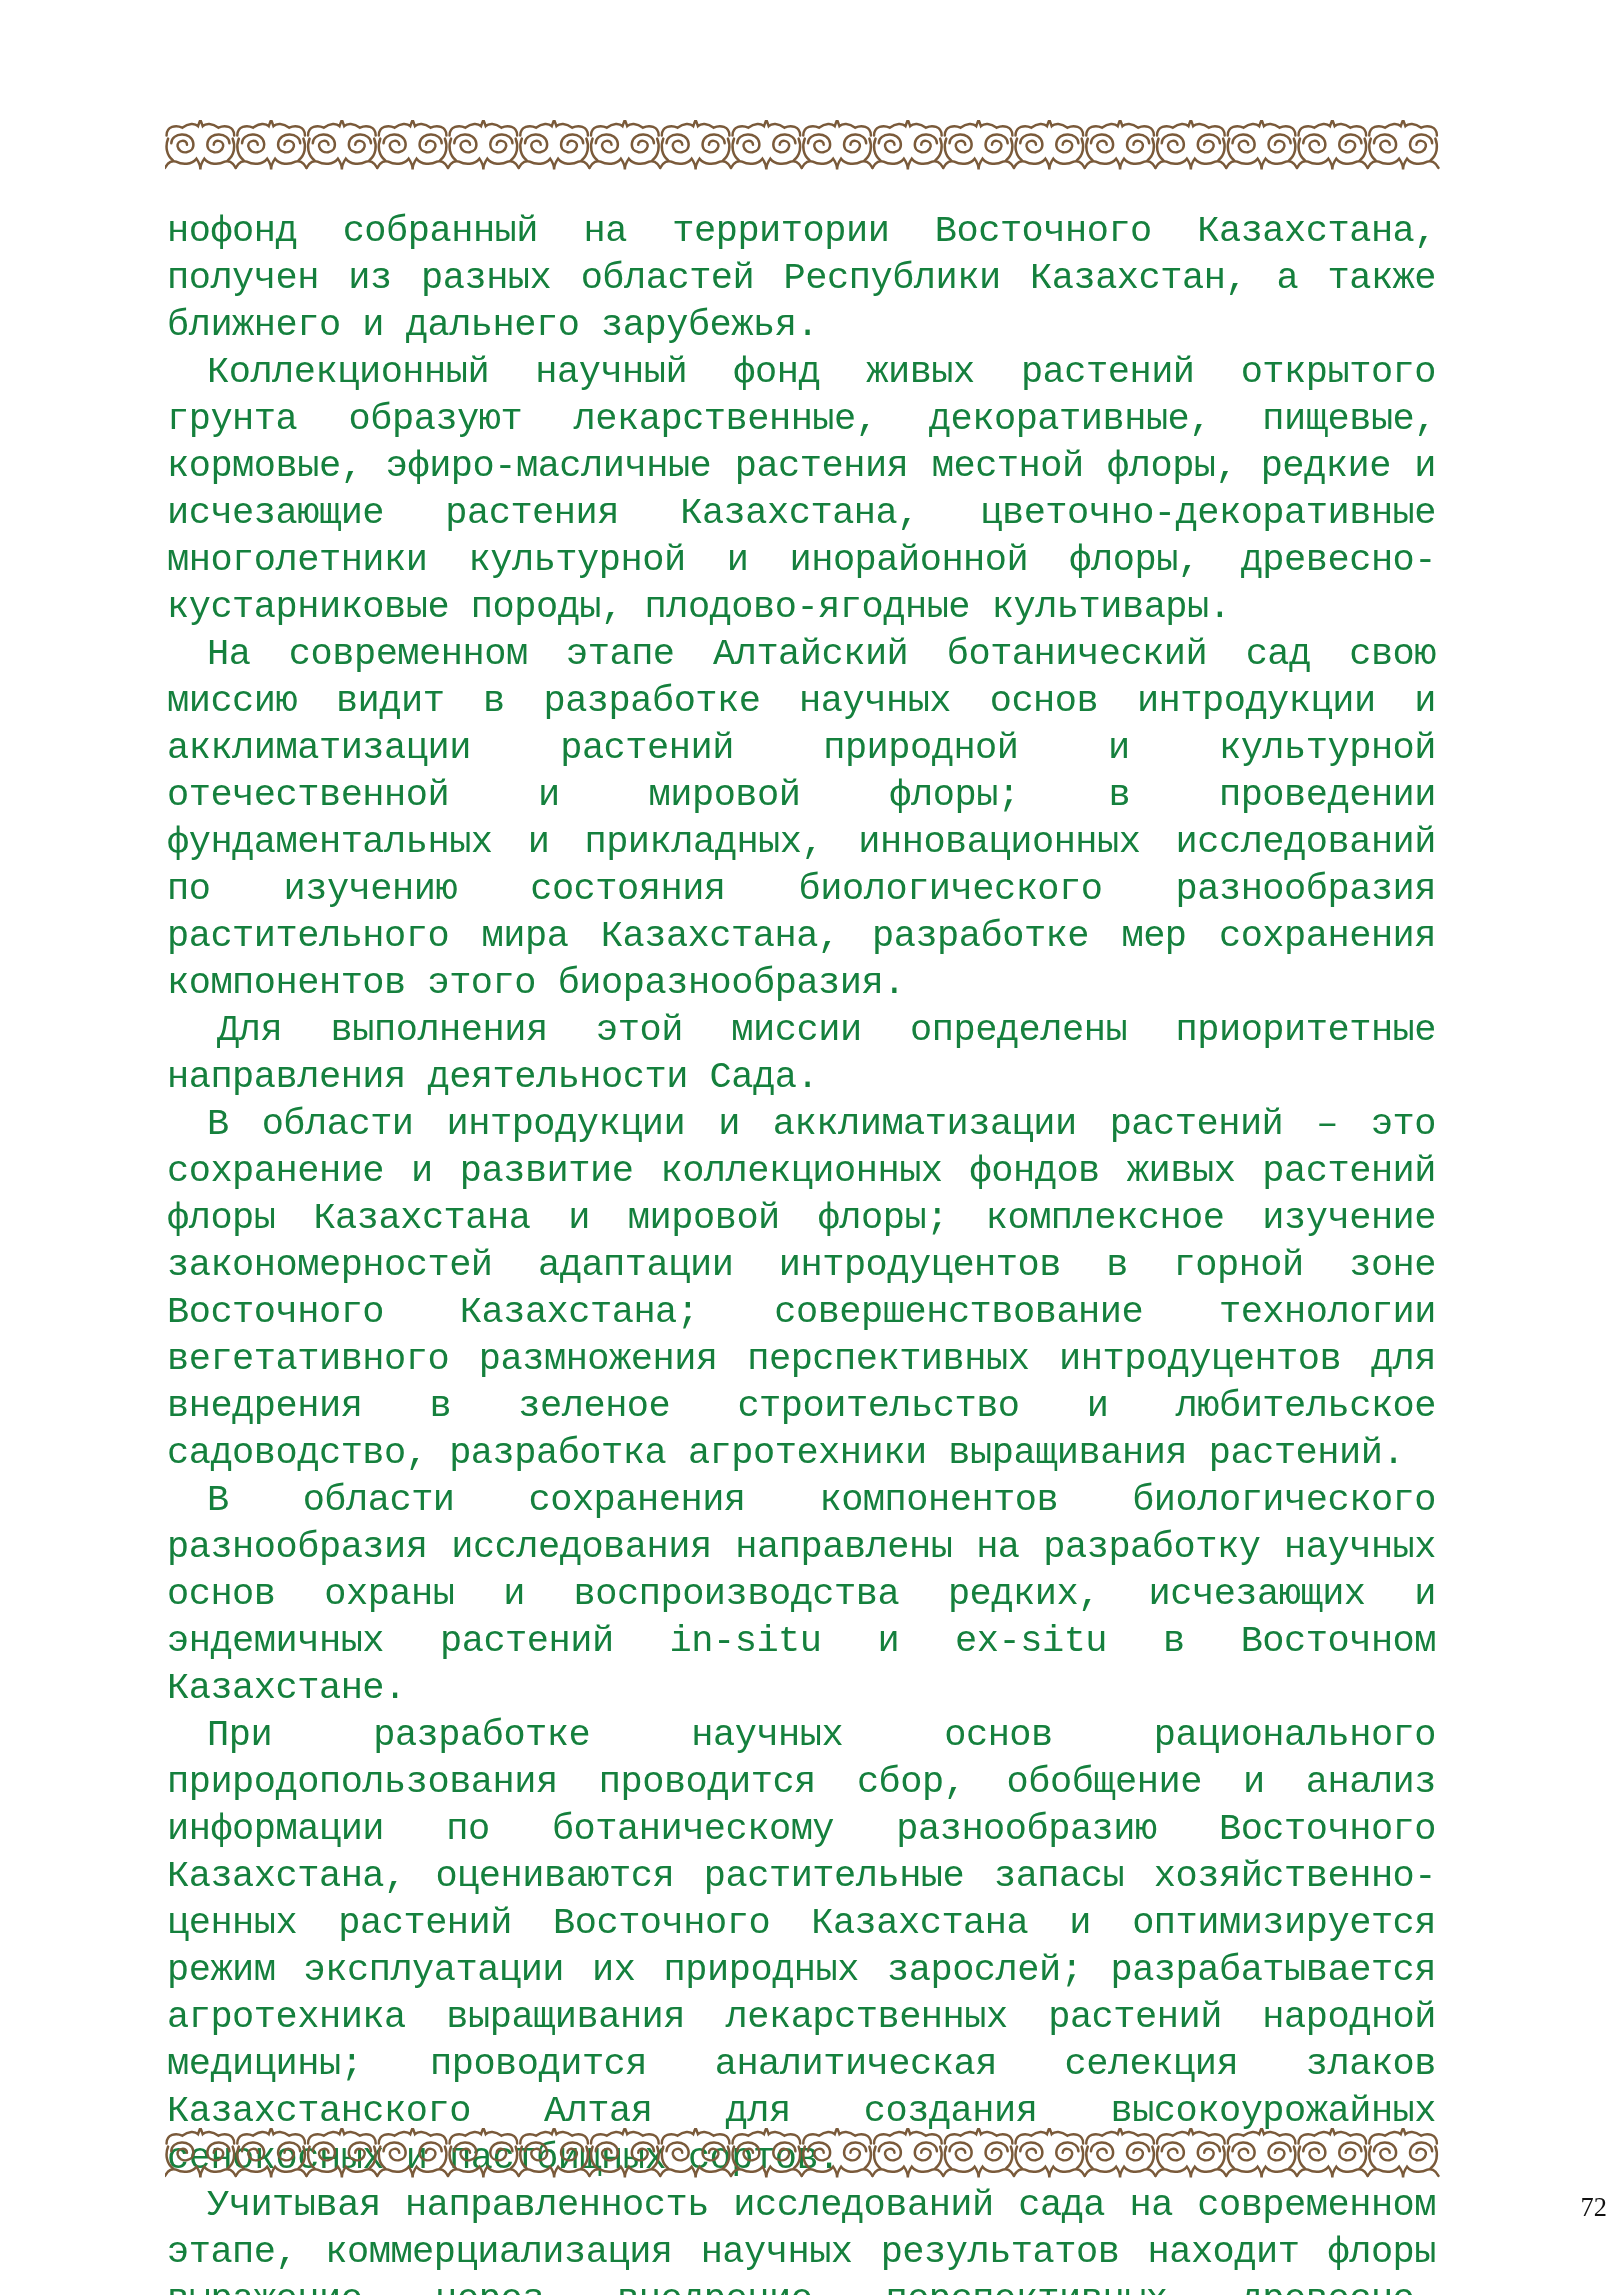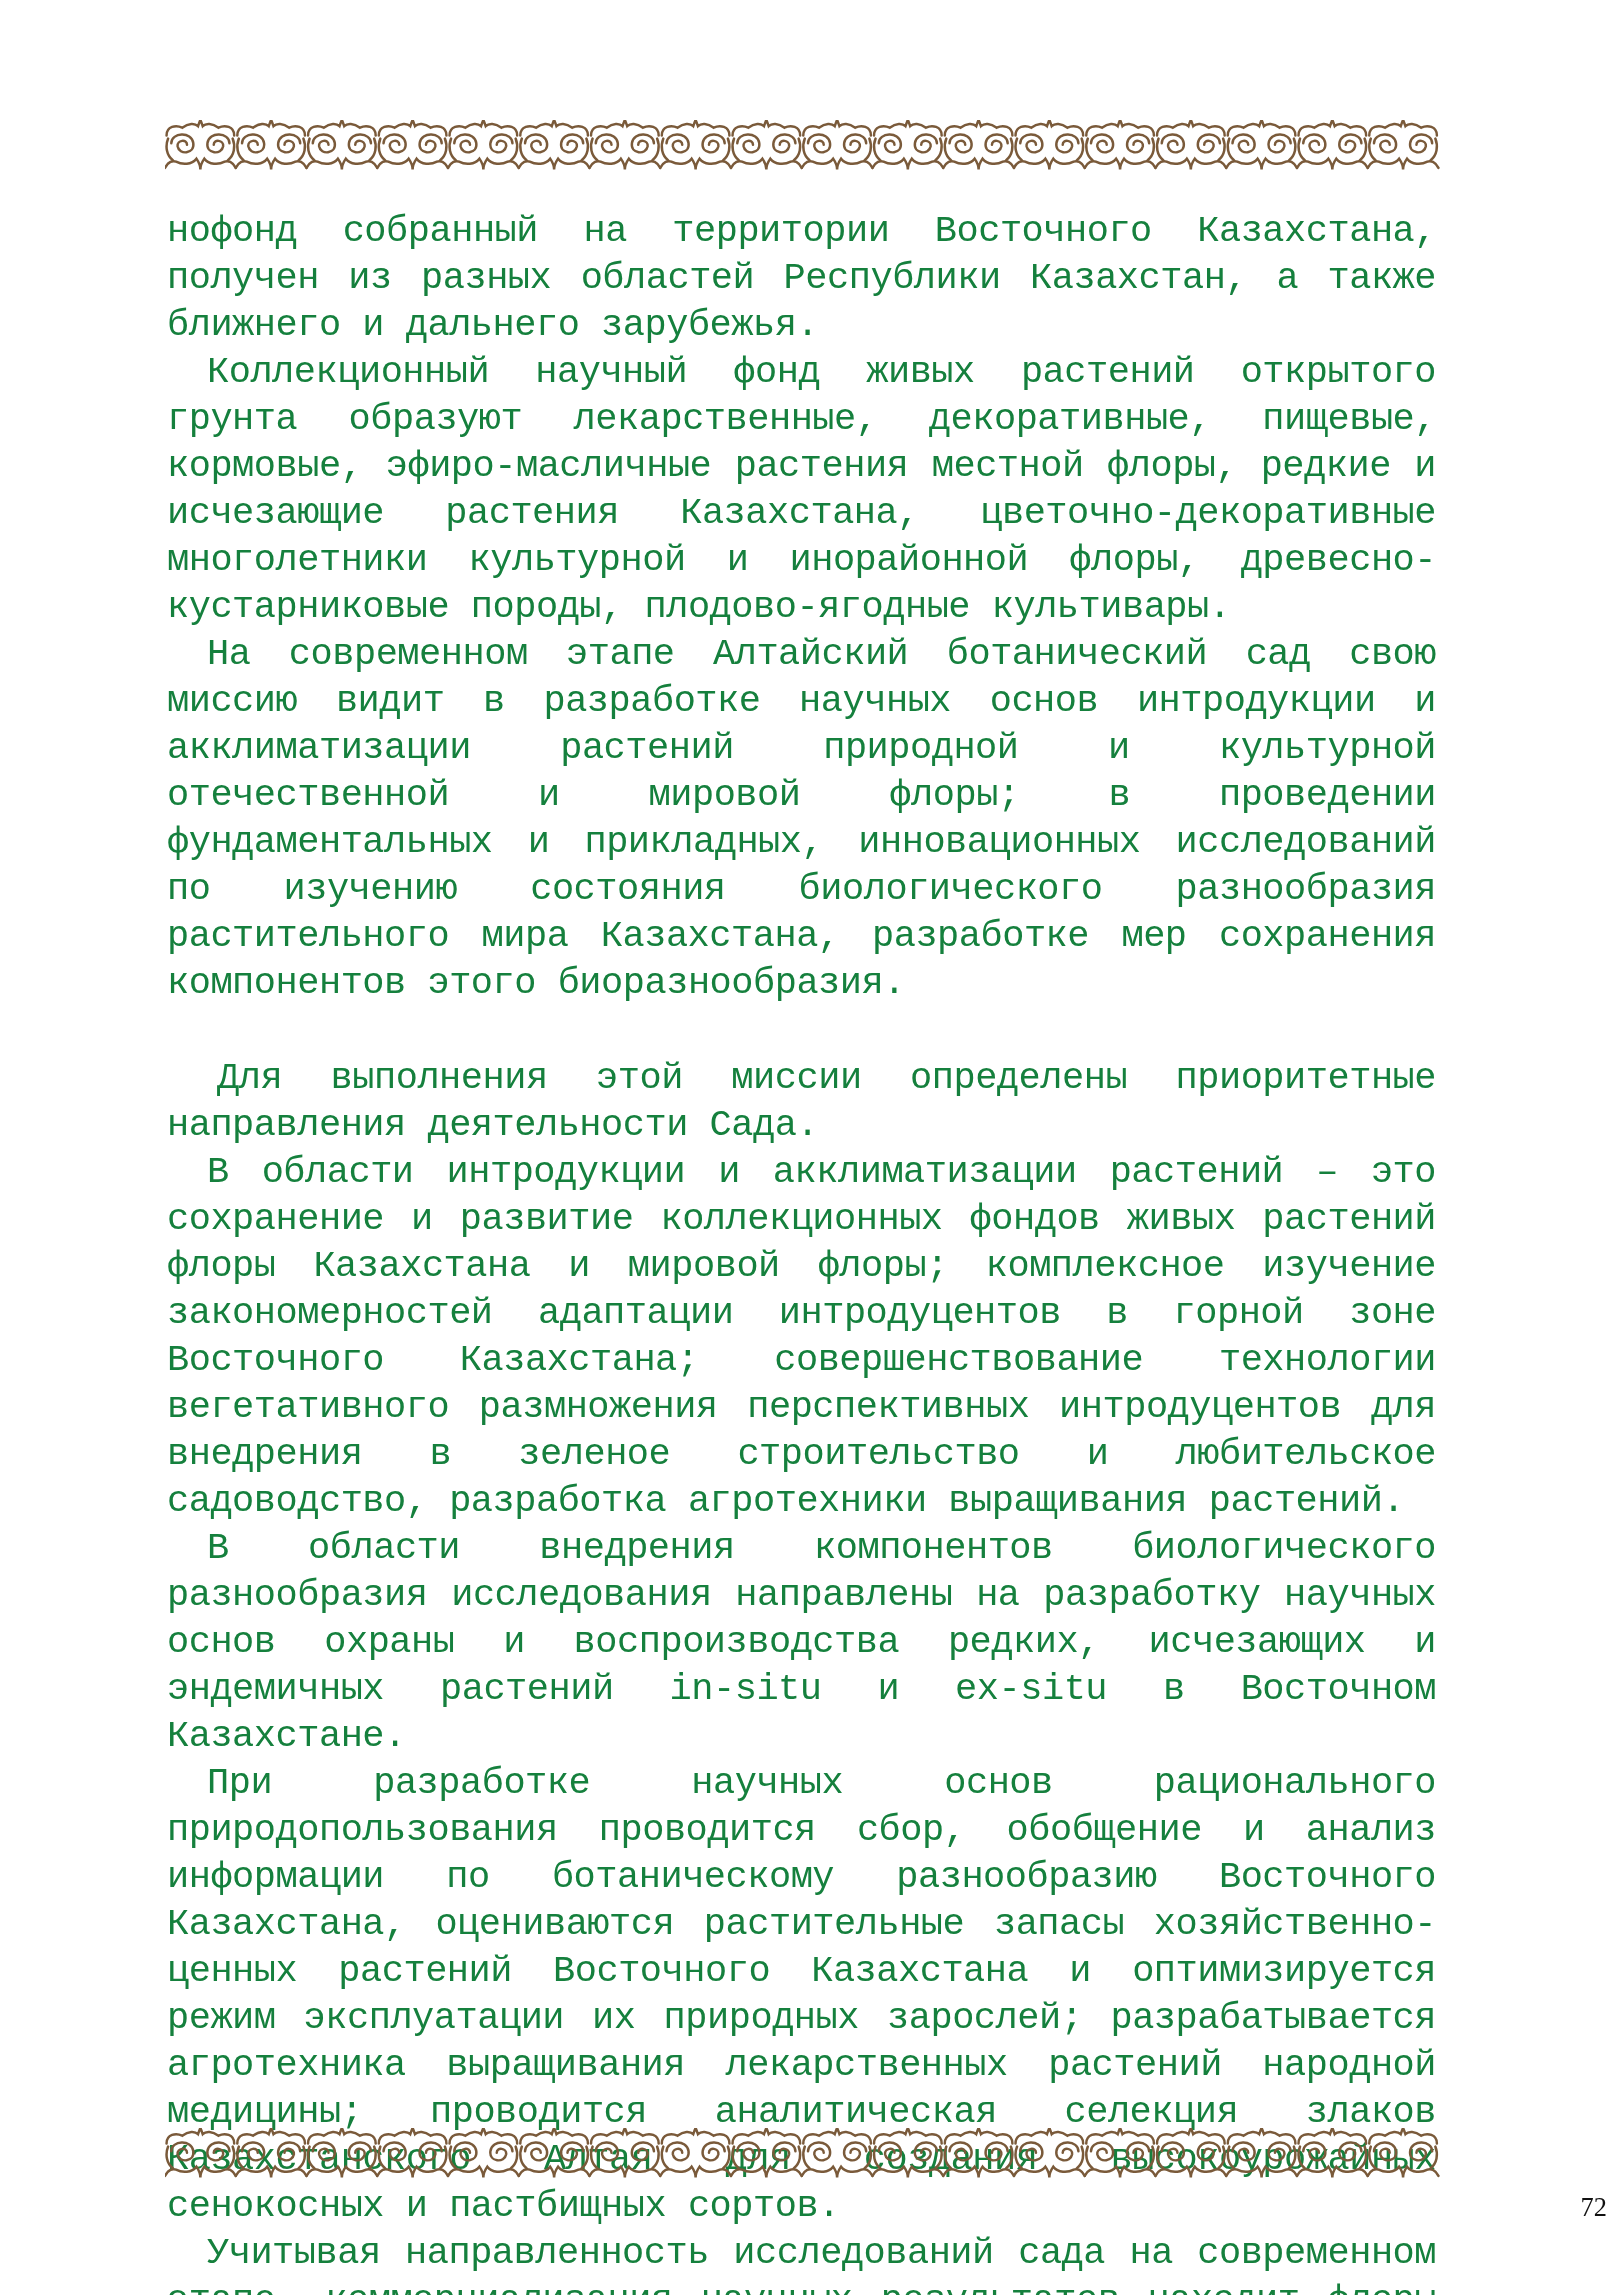--- a/index.html
+++ b/index.html
@@ -9,21 +9,21 @@
   .ornament.top { top: 120px; }
   .ornament.bottom { top: 2128px; }
   .text-block {
     position: absolute; left: 167px; top: 208px; width: 1269px;
     font-family: Liberation Mono, monospace;
     font-size: 37px; line-height: 47px; color: #15803d;
     text-align: justify; letter-spacing: -0.5px;
   }
   .text-block p { margin: 0; text-indent: 0; }
   .text-block p.indent { text-indent: 40px; }
-  .text-block p.indent2 { text-indent: 50px; margin-top: 48px; }
+  .text-block p.indent2 { text-indent: 50px; }
   .page-number {
     position: absolute; top: 2192px; left: 0; width: 1607px; text-align: right;
     font-family: "Liberation Serif", "DejaVu Serif", serif; font-size: 26.4px; color: #111;
   }
 </style>
 </head>
 <body>
 
 <div class="page">
 
@@ -173,21 +173,21 @@
         <path d="M1634.0,24 C1638.0,34 1636.0,46 1627.9,52" fill="none" stroke="#7a5a3a" stroke-width="3.2" stroke-linecap="round"></path>
       </g>
     </svg>
 
   <div class="text-block">
     <p>нофонд собранный  на территории Восточного Казахстана, получен из разных областей Республики Казахстан, а также ближнего и дальнего зарубежья.</p>
     <p class="indent">Коллекционный научный фонд живых растений открытого грунта образуют лекарственные, декоративные, пищевые, кормовые, эфиро-масличные растения местной флоры, редкие и исчезающие растения Казахстана, цветочно-декоративные многолетники культурной и инорайонной флоры, древесно-кустарниковые породы, плодово-ягодные культивары.</p>
     <p class="indent">На современном этапе Алтайский ботанический сад свою миссию видит   в разработке научных основ интродукции и акклиматизации растений природной и культурной отечественной и мировой флоры; в проведении фундаментальных и прикладных, инновационных исследований по изучению состояния биологического разнообразия растительного мира Казахстана, разработке мер сохранения компонентов этого биоразнообразия.</p>
     <p class="indent2">Для выполнения этой миссии определены  приоритетные направления деятельности  Сада.</p>
     <p class="indent">В области интродукции и акклиматизации растений – это  сохранение и развитие  коллекционных фондов живых растений флоры Казахстана и мировой флоры; комплексное изучение закономерностей адаптации интродуцентов в горной зоне Восточного Казахстана; совершенствование технологии вегетативного размножения перспективных интродуцентов для внедрения в зеленое строительство и любительское садоводство, разработка агротехники выращивания растений.</p>
-    <p class="indent">В области внедрения компонентов биологического разнообразия исследования направлены на разработку научных основ охраны и воспроизводства редких, исчезающих  и эндемичных растений in-situ и  ex-situ в Восточном Казахстане.</p>
+    <p class="indent">В области сохранения компонентов биологического разнообразия исследования направлены на разработку научных основ охраны и воспроизводства редких, исчезающих  и эндемичных растений in-situ и  ex-situ в Восточном Казахстане.</p>
     <p class="indent">При разработке научных основ рационального природопользования проводится сбор, обобщение и анализ информации по ботаническому разнообразию Восточного Казахстана, оцениваются растительные запасы хозяйственно-ценных  растений Восточного Казахстана и оптимизируется  режим эксплуатации  их природных зарослей; разрабатывается агротехника выращивания лекарственных растений народной медицины; проводится аналитическая селекция злаков  Казахстанского Алтая для создания высокоурожайных сенокосных и пастбищных сортов.</p>
     <p class="indent">Учитывая направленность исследований сада на современном этапе, коммерциализация научных результатов находит флоры выражение через внедрение перспективных древесно-кустарниковых, цветочно-декоративных, плодово-ягодных интродуцентов в озеленение и любительское садоводство.</p>
   </div>
 
   <svg class="ornament bottom" viewBox="0 0 1640 66" preserveAspectRatio="none">
       <g>
         <path d="M2.0,20 C2.0,8 14.2,6 22.2,10 C30.3,4 38.4,4 42.5,8 C44.5,2 45.5,0 45.5,0 C45.5,0 46.5,2 48.5,8 C52.6,4 60.7,4 68.8,10 C76.8,6 89.0,8 89.0,20" fill="none" stroke="#7a5a3a" stroke-width="3.2" stroke-linecap="round"></path>
         <path d="M8.1,30 C8.1,16 34.4,14 36.4,30 C38.4,44 18.2,46 16.2,34 C15.2,26 28.3,24 28.3,32" fill="none" stroke="#7a5a3a" stroke-width="3.2" stroke-linecap="round"></path>
         <path d="M82.9,30 C82.9,16 56.6,14 54.6,30 C52.6,44 72.8,46 74.8,34 C75.8,26 62.7,24 62.7,32" fill="none" stroke="#7a5a3a" stroke-width="3.2" stroke-linecap="round"></path>
         <path d="M0.0,62 C4.0,54 10.1,52 14.2,54 C22.2,58 34.4,58 40.4,50 C44.5,56 45.5,62 45.5,64 C45.5,62 46.5,56 50.6,50 C56.6,58 68.8,58 76.8,54 C80.9,52 87.0,54 91.0,62" fill="none" stroke="#7a5a3a" stroke-width="3.2" stroke-linecap="round"></path>

